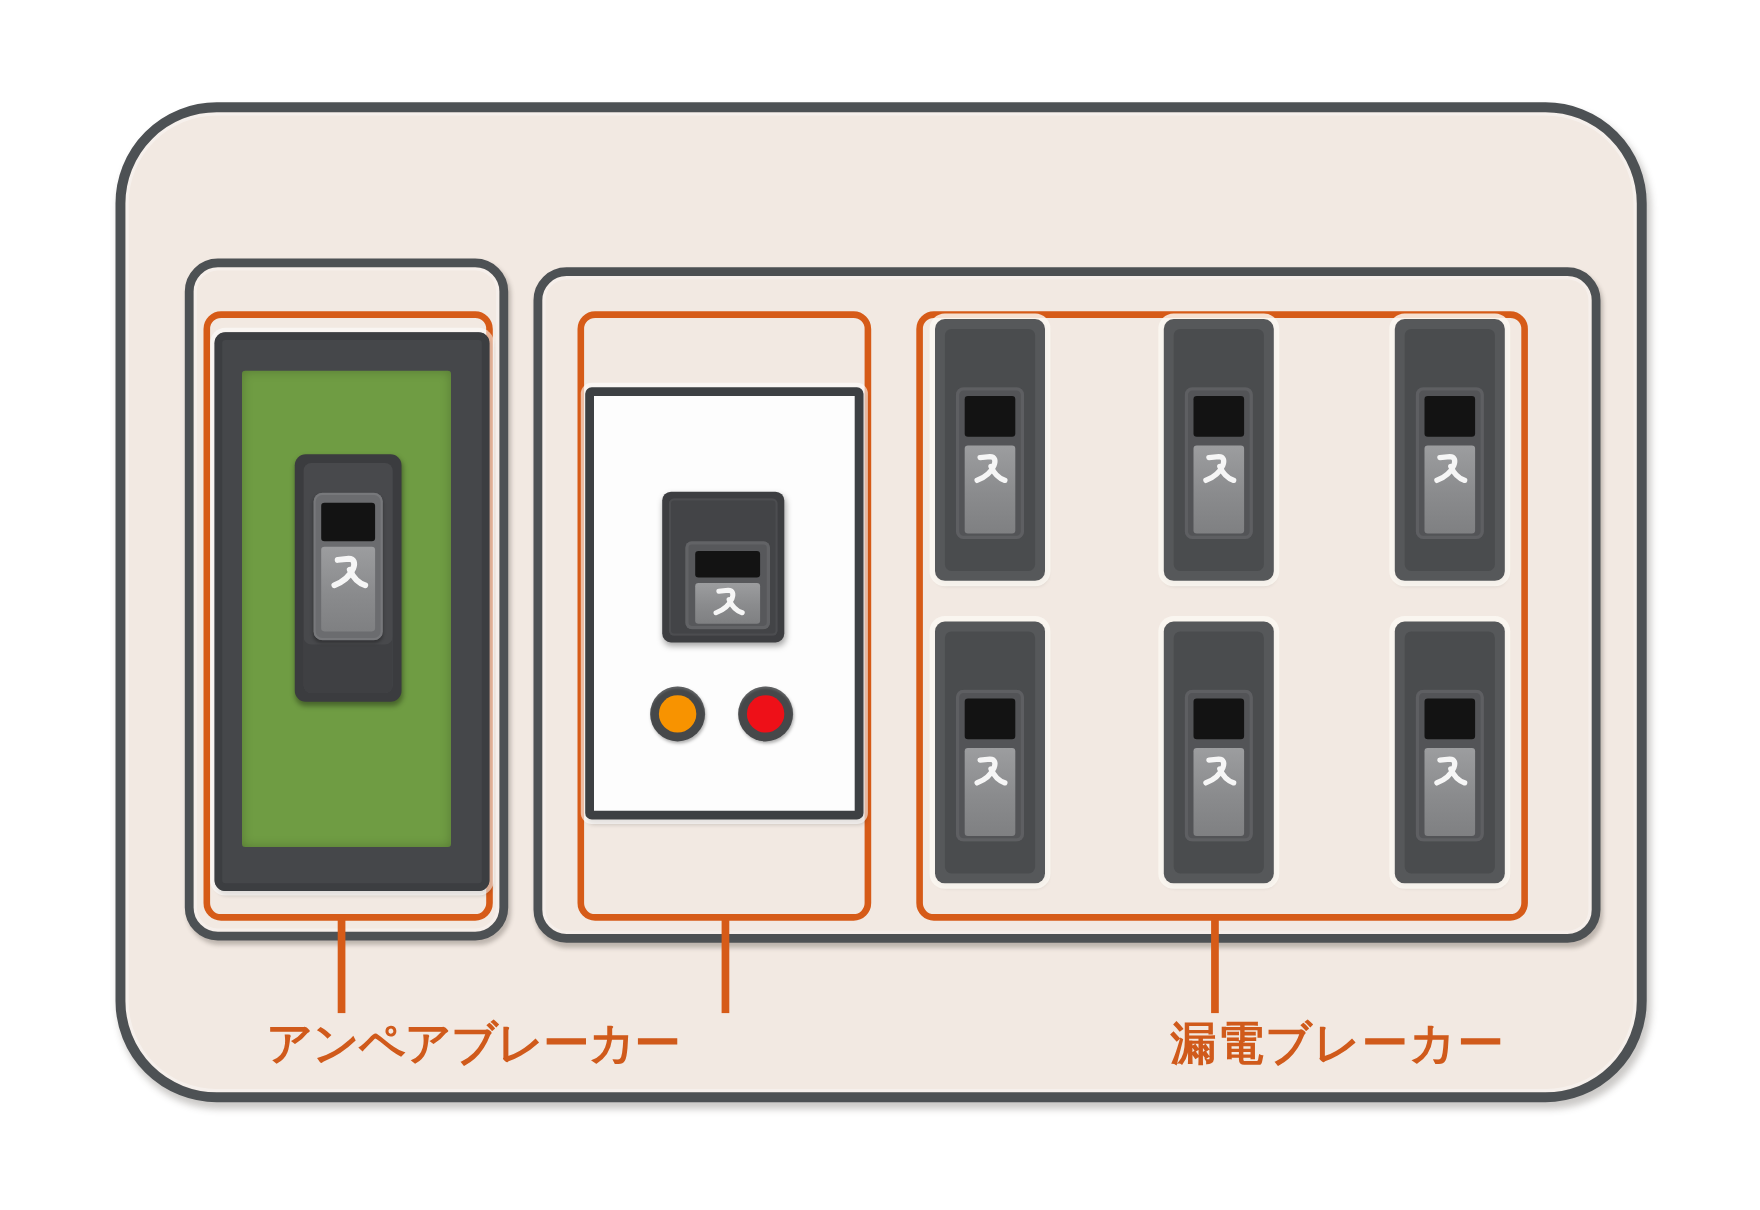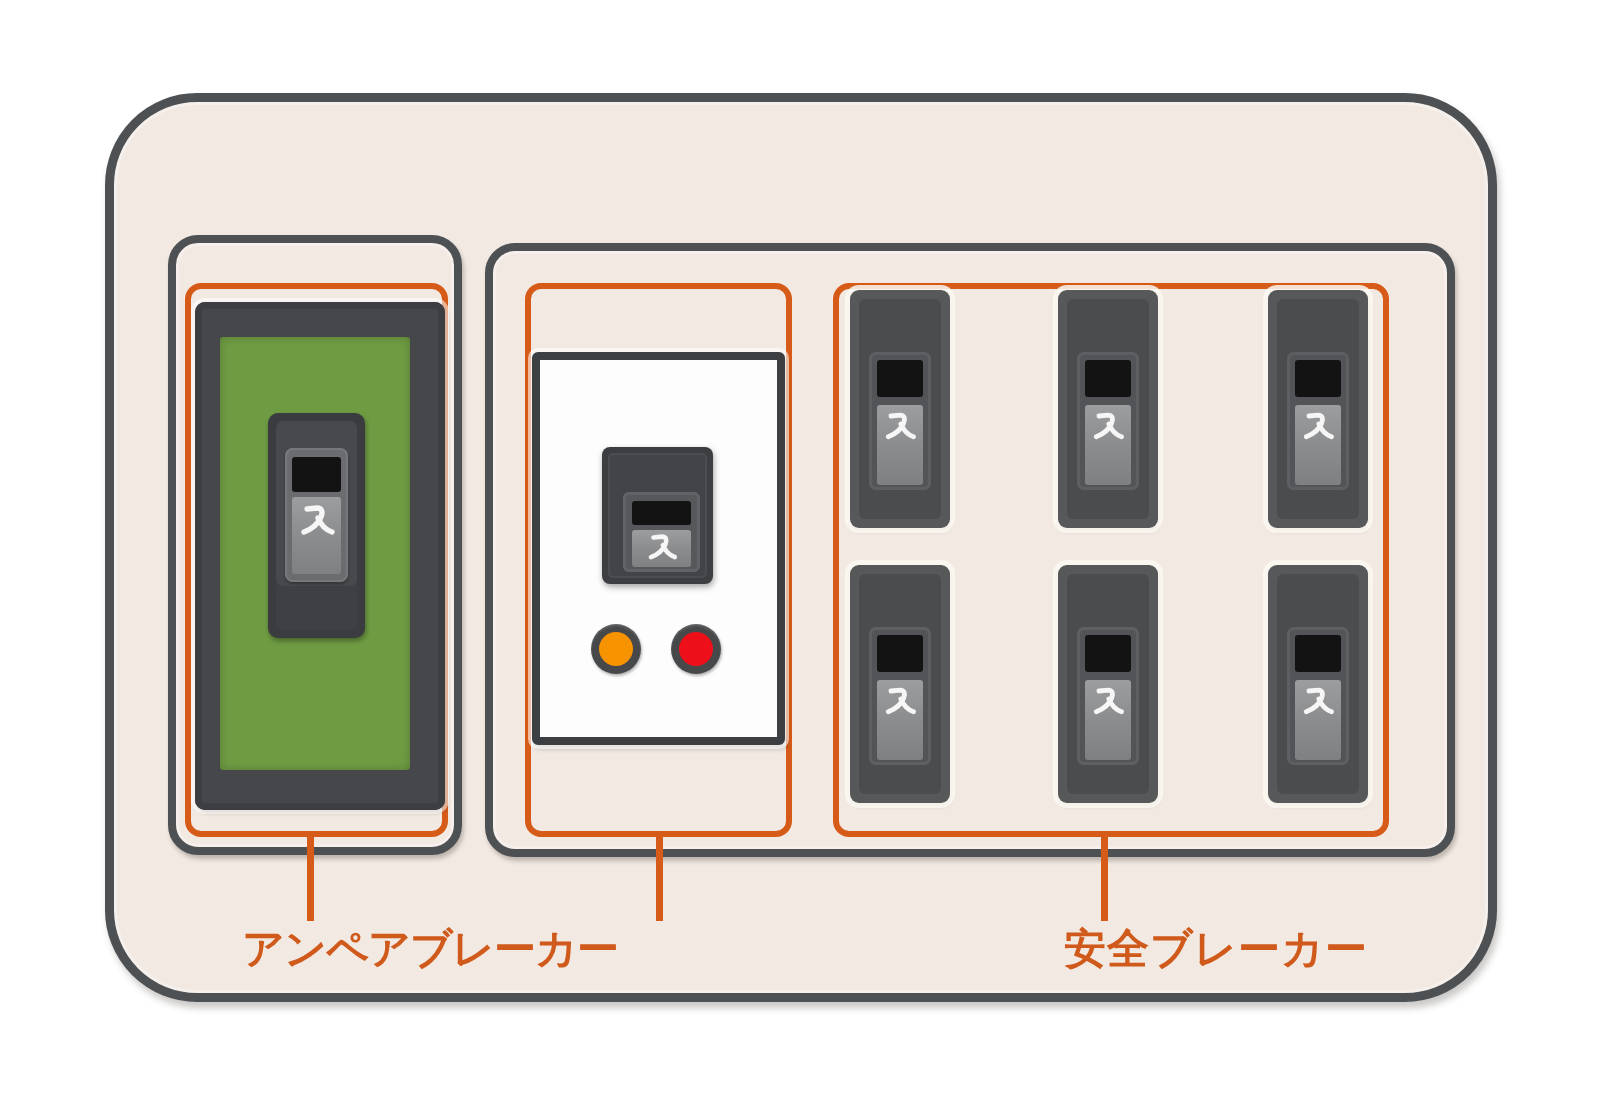--- a/index.html
+++ b/index.html
@@ -272,15 +272,15 @@
         <path d="M 21 19 C 24 26 29 31 35 33"></path>
       </svg>
     </div>
   </div>
 
   <div class="abs conn conn-1"></div>
   <div class="abs conn conn-2"></div>
   <div class="abs conn conn-3"></div>
 
   <div class="abs breaker-label label-1">アンペアブレーカー</div>
-  <div class="abs breaker-label label-3">安全ブレーカー</div>
+  <div class="abs breaker-label label-3">漏電ブレーカー</div>
 
 </div>
 
 </body></html>

